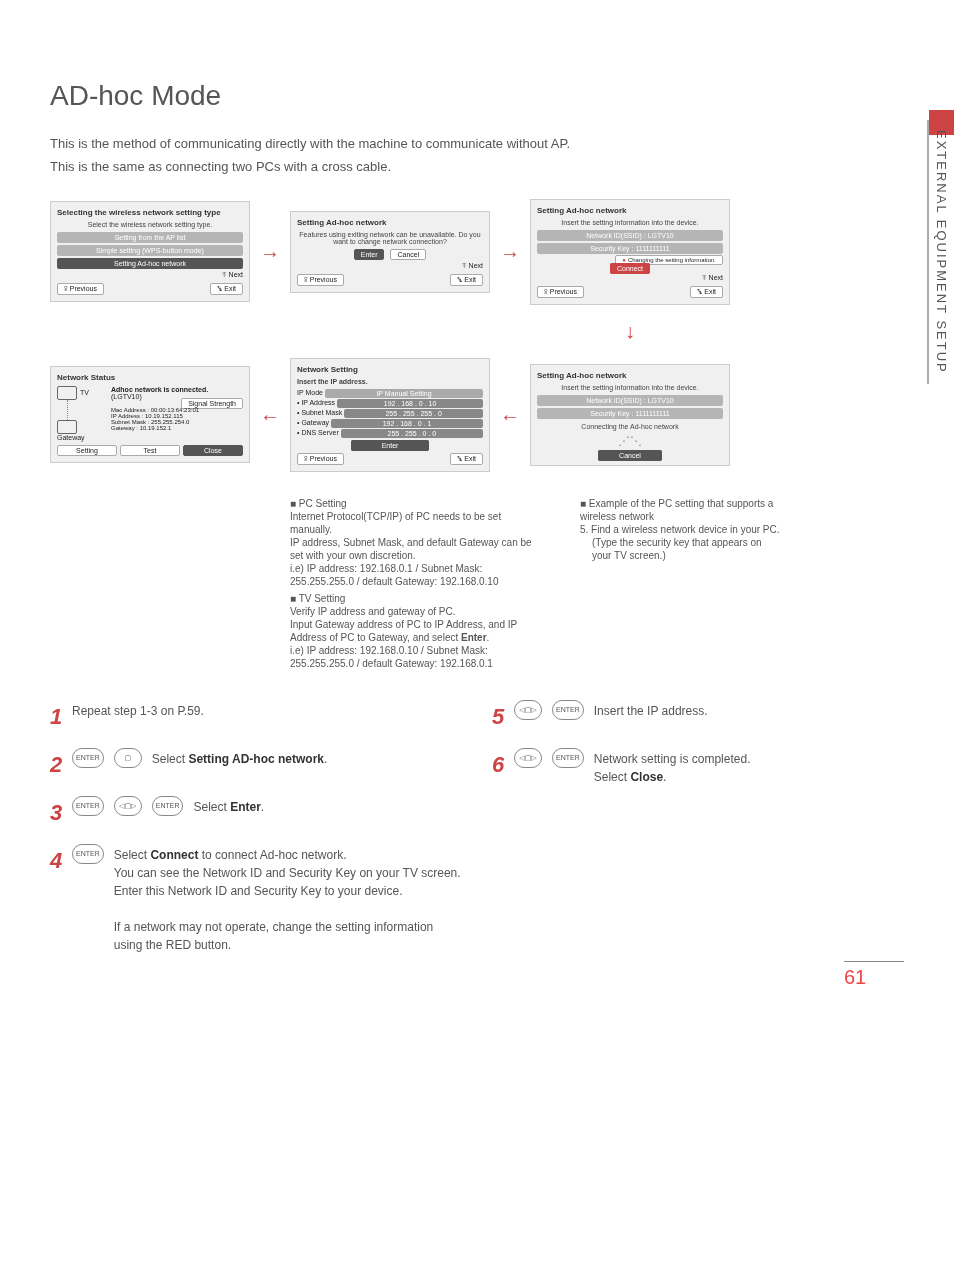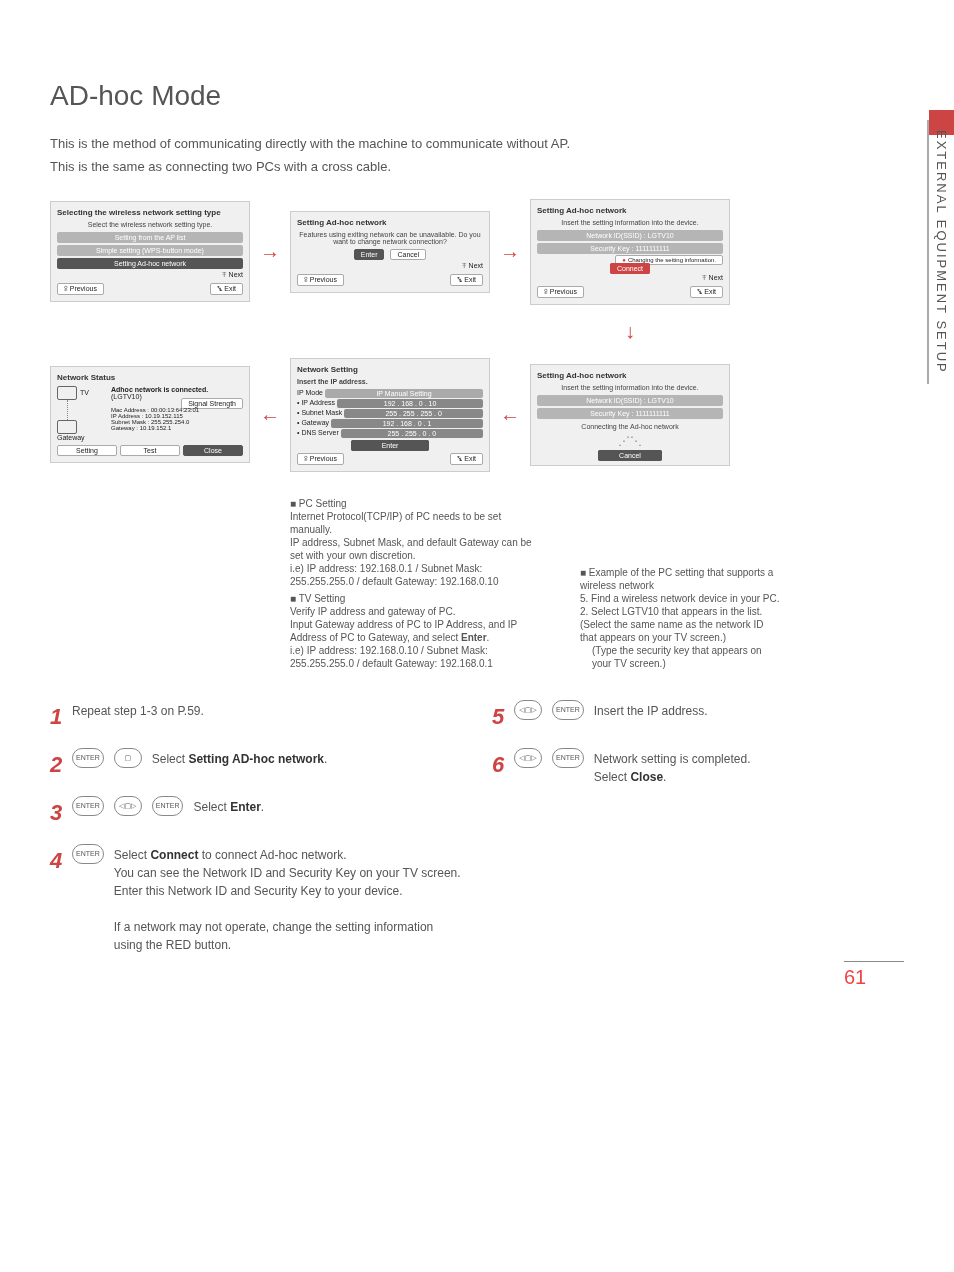--- a/index.html
+++ b/index.html
@@ -363,38 +363,37 @@
     <div class="panel-title">Setting Ad-hoc network</div>
     <div class="panel-sub">Insert the setting information into the device.</div>
     <div class="opt-row">Network ID(SSID) : LGTV10</div>
     <div class="opt-row">Security Key : 1111111111</div>
     <div class="panel-sub" style="margin-top:4px;">Connecting the Ad-hoc network</div>
     <div style="text-align:center;font-size:12px;color:#888;">⋰⋱</div>
     <div style="text-align:center;margin-top:4px;"><span class="btn-dark" style="padding:1px 20px;">Cancel</span></div>
   </div>
 </div>
 
-<div class="diagram-row" style="align-items:flex-end;">
+<div class="diagram-row" style="align-items:flex-start;">
   <div style="width:200px;"></div>
   <div style="width:20px;"></div>
   <div class="note-text" style="width:250px;">
     <div class="bullet">■ PC Setting</div>
     <div>Internet Protocol(TCP/IP) of PC needs to be set manually.</div>
     <div>IP address, Subnet Mask, and default Gateway can be set with your own discretion.</div>
     <div>i.e) IP address: 192.168.0.1 / Subnet Mask: 255.255.255.0 / default Gateway: 192.168.0.10</div>
     <div class="bullet">■ TV Setting</div>
     <div>Verify IP address and gateway of PC.</div>
     <div><span>Input Gateway address of PC to IP Address, and IP Address of PC to Gateway, and select </span><b>Enter</b><span>.</span></div>
     <div>i.e) IP address: 192.168.0.10 / Subnet Mask: 255.255.255.0 / default Gateway: 192.168.0.1</div>
   </div>
   <div style="width:20px;"></div>
   <div class="note-text" style="width:200px;">
     <div class="bullet">■ Example of the PC setting that supports a wireless network</div>
     <div>5. Find a wireless network device in your PC.</div>
-    <div>2. Select LGTV10 that appears in the list. (Select the same name as the network ID that appears on your TV screen.)</div>
     <div style="margin-left:12px;">(Type the security key that appears on your TV screen.)</div>
   </div>
 </div>
 
 <div class="steps">
   <div class="steps-col">
     <div class="step">
       <span class="step-num">1</span>
       <span class="step-text">Repeat step 1-3 on P.59.</span>
     </div>

